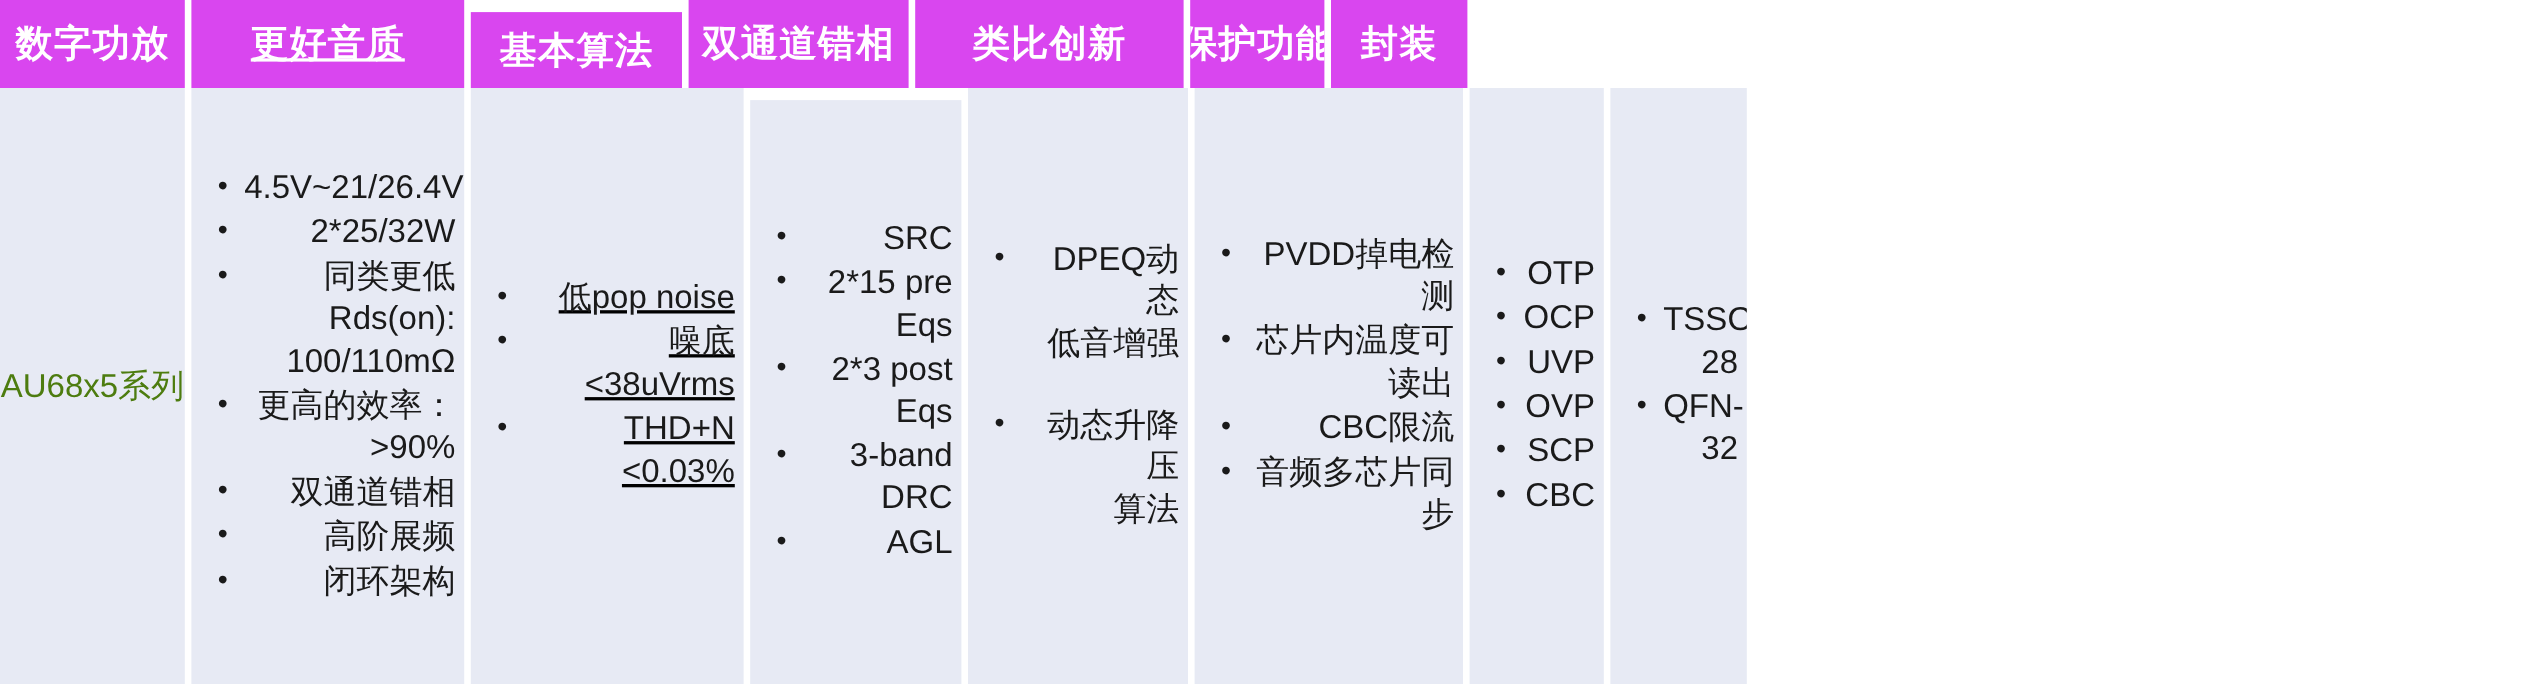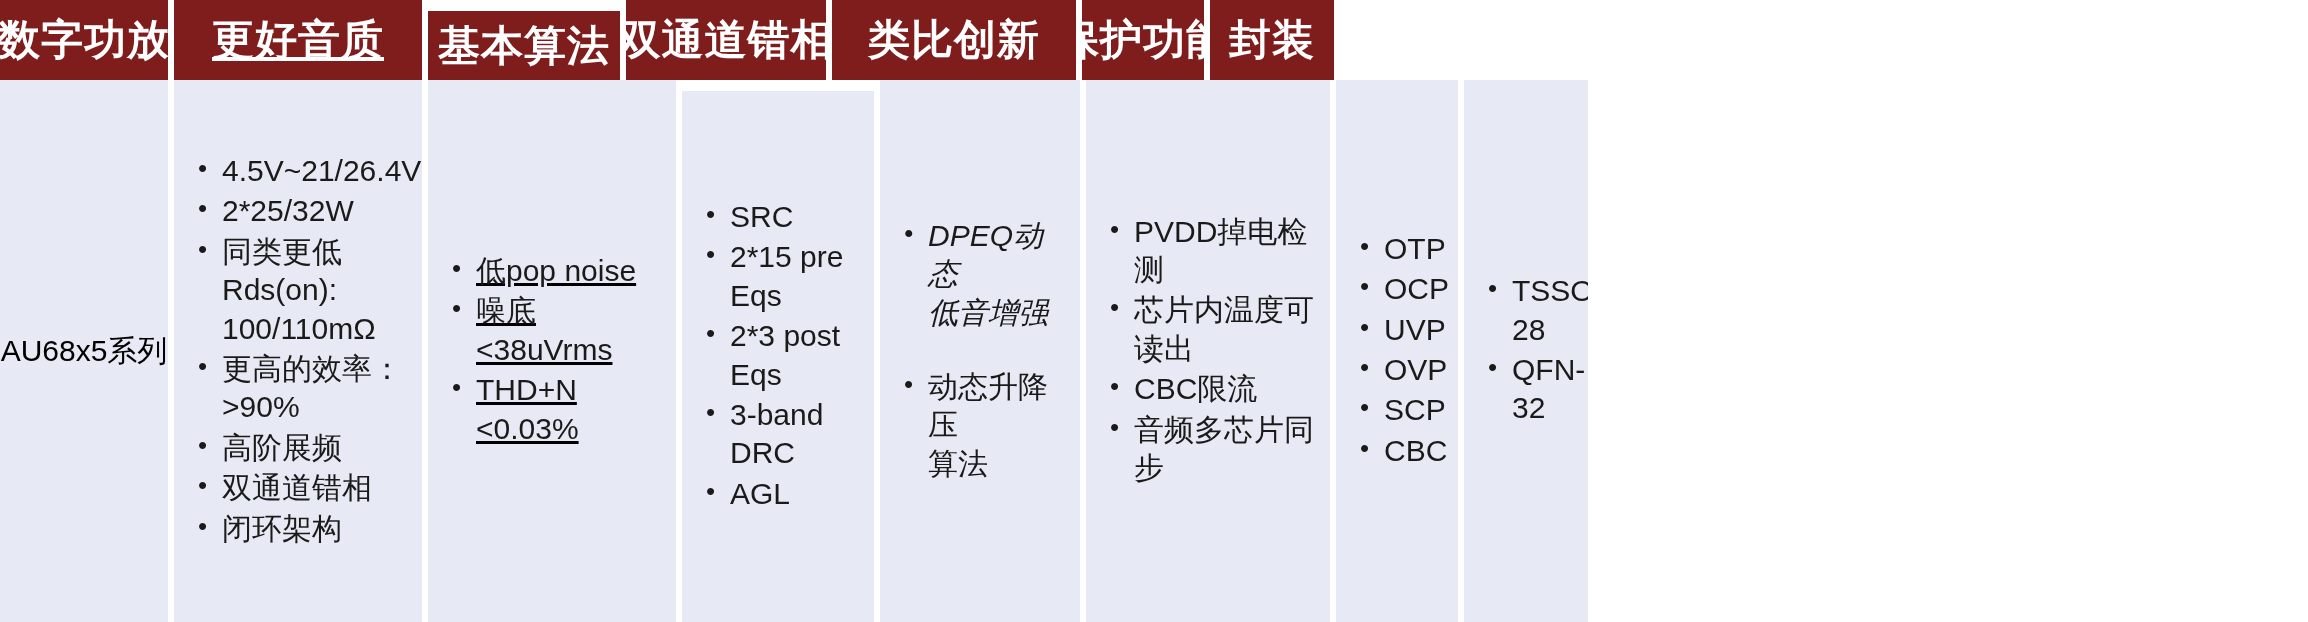--- a/index.html
+++ b/index.html
@@ -25,23 +25,23 @@
   
   .header-row {
     display: flex;
     height: 80px;
     flex: 0 0 80px;
     gap: 6px;
     padding: 0 0 0 0;
     box-sizing: border-box;
   }
   .header-cell {
-    background: #7f1d1d;
+    background: #d946ef;
     color: #ffffff;
-    font-size: 42px;
+    font-size: 34px;
     font-weight: bold;
     display: flex;
     align-items: center;
     justify-content: center;
     text-align: center;
     letter-spacing: 1px;
     box-sizing: border-box;
     overflow: hidden;
     white-space: nowrap;
   }
@@ -54,27 +54,28 @@
     box-sizing: border-box;
   }
   .body-cell {
     background: #E7EAF4;
     box-sizing: border-box;
     display: flex;
     flex-direction: column;
     justify-content: center;
     overflow: hidden;
     padding: 4px 0;
+    text-align: right;
   }
 
   .cell-plain {
     align-items: center;
     justify-content: center;
     font-size: 30px;
-    color: #000000;
+    color: #4d7c0f;
     text-align: center;
   }
 
   ul.bullets {
     list-style: none;
     margin: 0;
     padding: 0 8px 0 18px;
     font-size: 30px;
     color: #1a1a1a;
     line-height: 1.28;
@@ -91,21 +92,20 @@
     top: -1px;
     font-size: 26px;
     line-height: 1.38;
   }
   ul.bullets li .cont {
     display: block;
     padding-left: 0;
   }
   ul.bullets li.spaced {
     margin-bottom: 36px;
-    font-style: italic;
   }
 
   
   .c1 { flex: 0 0 168px; }
   .c2 { flex: 0 0 248px; }
   .c3 { flex: 0 0 248px; text-decoration: underline; }
   .c4 { flex: 0 0 192px; margin-top: 11px; }
   .c5 { flex: 0 0 200px; }
   .c6 { flex: 0 0 244px; }
   .c7 { flex: 0 0 122px; }
@@ -145,24 +145,24 @@
           </li>
         <li>
           <span class="cont">同类更低Rds(on):</span>
           <span class="cont">100/110mΩ</span>
         </li>
         <li>
           <span class="cont">更高的效率：</span>
           <span class="cont">&gt;90%</span>
         </li>
         <li>
+            <span class="cont">双通道错相</span>
+          </li>
+        <li>
             <span class="cont">高阶展频</span>
-          </li>
-        <li>
-            <span class="cont">双通道错相</span>
           </li>
         <li>
             <span class="cont">闭环架构</span>
           </li>
       </ul>
     </div>
 
     <div class="body-cell c3">
       <ul class="bullets">
         <li>

